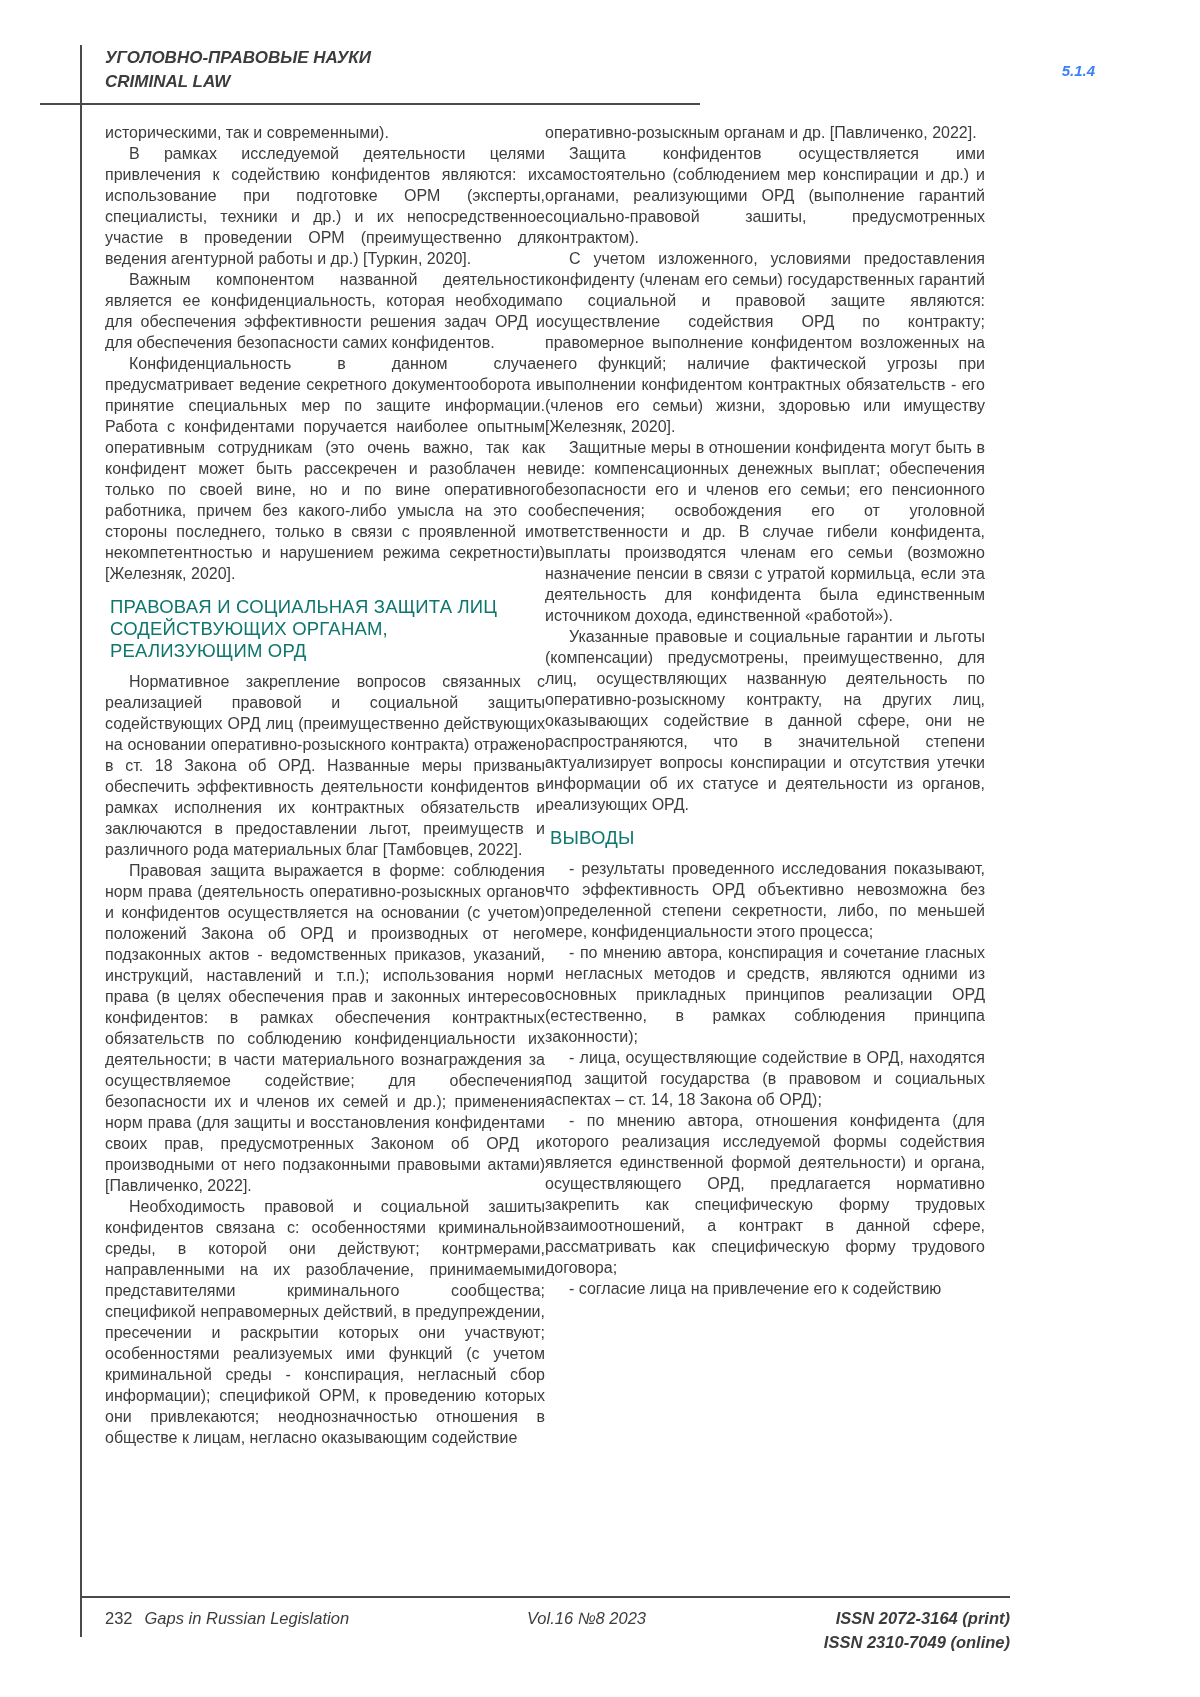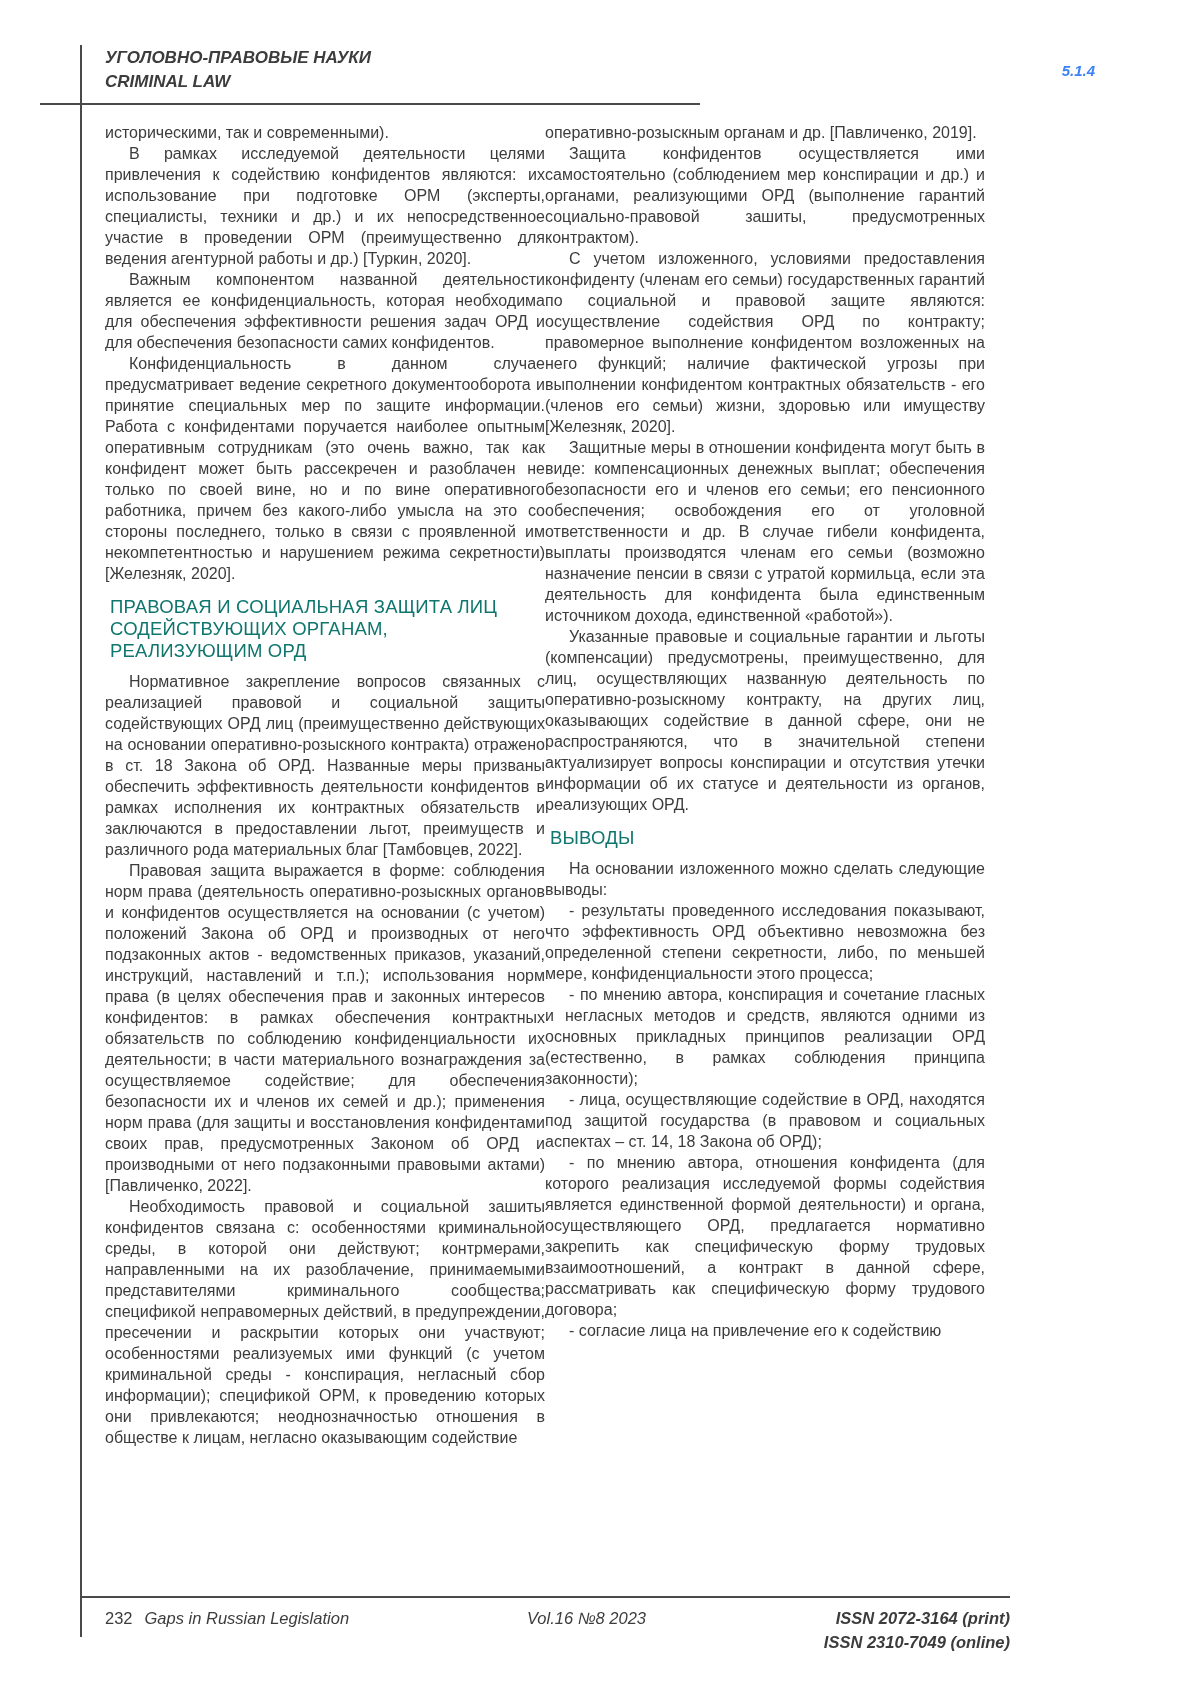--- a/index.html
+++ b/index.html
@@ -142,27 +142,26 @@
       <p>В рамках исследуемой деятельности целями привлечения к содействию конфидентов являются: их использование при подготовке ОРМ (эксперты, специалисты, техники и др.) и их непосредственное участие в проведении ОРМ (преимущественно для ведения агентурной работы и др.) [Туркин, 2020].</p>
       <p>Важным компонентом названной деятельности является ее конфиденциальность, которая необходима для обеспечения эффективности решения задач ОРД и для обеспечения безопасности самих конфидентов.</p>
       <p>Конфиденциальность в данном случае предусматривает ведение секретного документооборота и принятие специальных мер по защите информации. Работа с конфидентами поручается наиболее опытным оперативным сотрудникам (это очень важно, так как конфидент может быть рассекречен и разоблачен не только по своей вине, но и по вине оперативного работника, причем без какого-либо умысла на это со стороны последнего, только в связи с проявленной им некомпетентностью и нарушением режима секретности) [Железняк, 2020].</p>
       <h2>ПРАВОВАЯ И СОЦИАЛЬНАЯ ЗАЩИТА ЛИЦ СОДЕЙСТВУЮЩИХ ОРГАНАМ, РЕАЛИЗУЮЩИМ ОРД</h2>
       <p>Нормативное закрепление вопросов связанных с реализацией правовой и социальной защиты содействующих ОРД лиц (преимущественно действующих на основании оперативно-розыскного контракта) отражено в ст. 18 Закона об ОРД. Названные меры призваны обеспечить эффективность деятельности конфидентов в рамках исполнения их контрактных обязательств и заключаются в предоставлении льгот, преимуществ и различного рода материальных благ [Тамбовцев, 2022].</p>
       <p>Правовая защита выражается в форме: соблюдения норм права (деятельность оперативно-розыскных органов и конфидентов осуществляется на основании (с учетом) положений Закона об ОРД и производных от него подзаконных актов - ведомственных приказов, указаний, инструкций, наставлений и т.п.); использования норм права (в целях обеспечения прав и законных интересов конфидентов: в рамках обеспечения контрактных обязательств по соблюдению конфиденциальности их деятельности; в части материального вознаграждения за осуществляемое содействие; для обеспечения безопасности их и членов их семей и др.); применения норм права (для защиты и восстановления конфидентами своих прав, предусмотренных Законом об ОРД и производными от него подзаконными правовыми актами) [Павличенко, 2022].</p>
       <p>Необходимость правовой и социальной зашиты конфидентов связана с: особенностями криминальной среды, в которой они действуют; контрмерами, направленными на их разоблачение, принимаемыми представителями криминального сообщества; спецификой неправомерных действий, в предупреждении, пресечении и раскрытии которых они участвуют; особенностями реализуемых ими функций (с учетом криминальной среды - конспирация, негласный сбор информации); спецификой ОРМ, к проведению которых они привлекаются; неоднозначностью отношения в обществе к лицам, негласно оказывающим содействие</p>
     </section>
 
     <section class="col">
-      <p class="noindent">оперативно-розыскным органам и др. [Павличенко, 2019].</p>
+      <p class="noindent">оперативно-розыскным органам и др. [Павличенко, 2022].</p>
       <p>Защита конфидентов осуществляется ими самостоятельно (соблюдением мер конспирации и др.) и органами, реализующими ОРД (выполнение гарантий социально-правовой зашиты, предусмотренных контрактом).</p>
       <p>С учетом изложенного, условиями предоставления конфиденту (членам его семьи) государственных гарантий по социальной и правовой защите являются: осуществление содействия ОРД по контракту; правомерное выполнение конфидентом возложенных на него функций; наличие фактической угрозы при выполнении конфидентом контрактных обязательств - его (членов его семьи) жизни, здоровью или имуществу [Железняк, 2020].</p>
       <p>Защитные меры в отношении конфидента могут быть в виде: компенсационных денежных выплат; обеспечения безопасности его и членов его семьи; его пенсионного обеспечения; освобождения его от уголовной ответственности и др. В случае гибели конфидента, выплаты производятся членам его семьи (возможно назначение пенсии в связи с утратой кормильца, если эта деятельность для конфидента была единственным источником дохода, единственной «работой»).</p>
       <p>Указанные правовые и социальные гарантии и льготы (компенсации) предусмотрены, преимущественно, для лиц, осуществляющих названную деятельность по оперативно-розыскному контракту, на других лиц, оказывающих содействие в данной сфере, они не распространяются, что в значительной степени актуализирует вопросы конспирации и отсутствия утечки информации об их статусе и деятельности из органов, реализующих ОРД.</p>
       <h2>ВЫВОДЫ</h2>
-      <p>На основании изложенного можно сделать следующие выводы:</p>
       <p>- результаты проведенного исследования показывают, что эффективность ОРД объективно невозможна без определенной степени секретности, либо, по меньшей мере, конфиденциальности этого процесса;</p>
       <p>- по мнению автора, конспирация и сочетание гласных и негласных методов и средств, являются одними из основных прикладных принципов реализации ОРД (естественно, в рамках соблюдения принципа законности);</p>
       <p>- лица, осуществляющие содействие в ОРД, находятся под защитой государства (в правовом и социальных аспектах – ст. 14, 18 Закона об ОРД);</p>
       <p>- по мнению автора, отношения конфидента (для которого реализация исследуемой формы содействия является единственной формой деятельности) и органа, осуществляющего ОРД, предлагается нормативно закрепить как специфическую форму трудовых взаимоотношений, а контракт в данной сфере, рассматривать как специфическую форму трудового договора;</p>
       <p>- согласие лица на привлечение его к содействию</p>
     </section>
 
   </main>
 
   <div class="footer-rule"></div>

